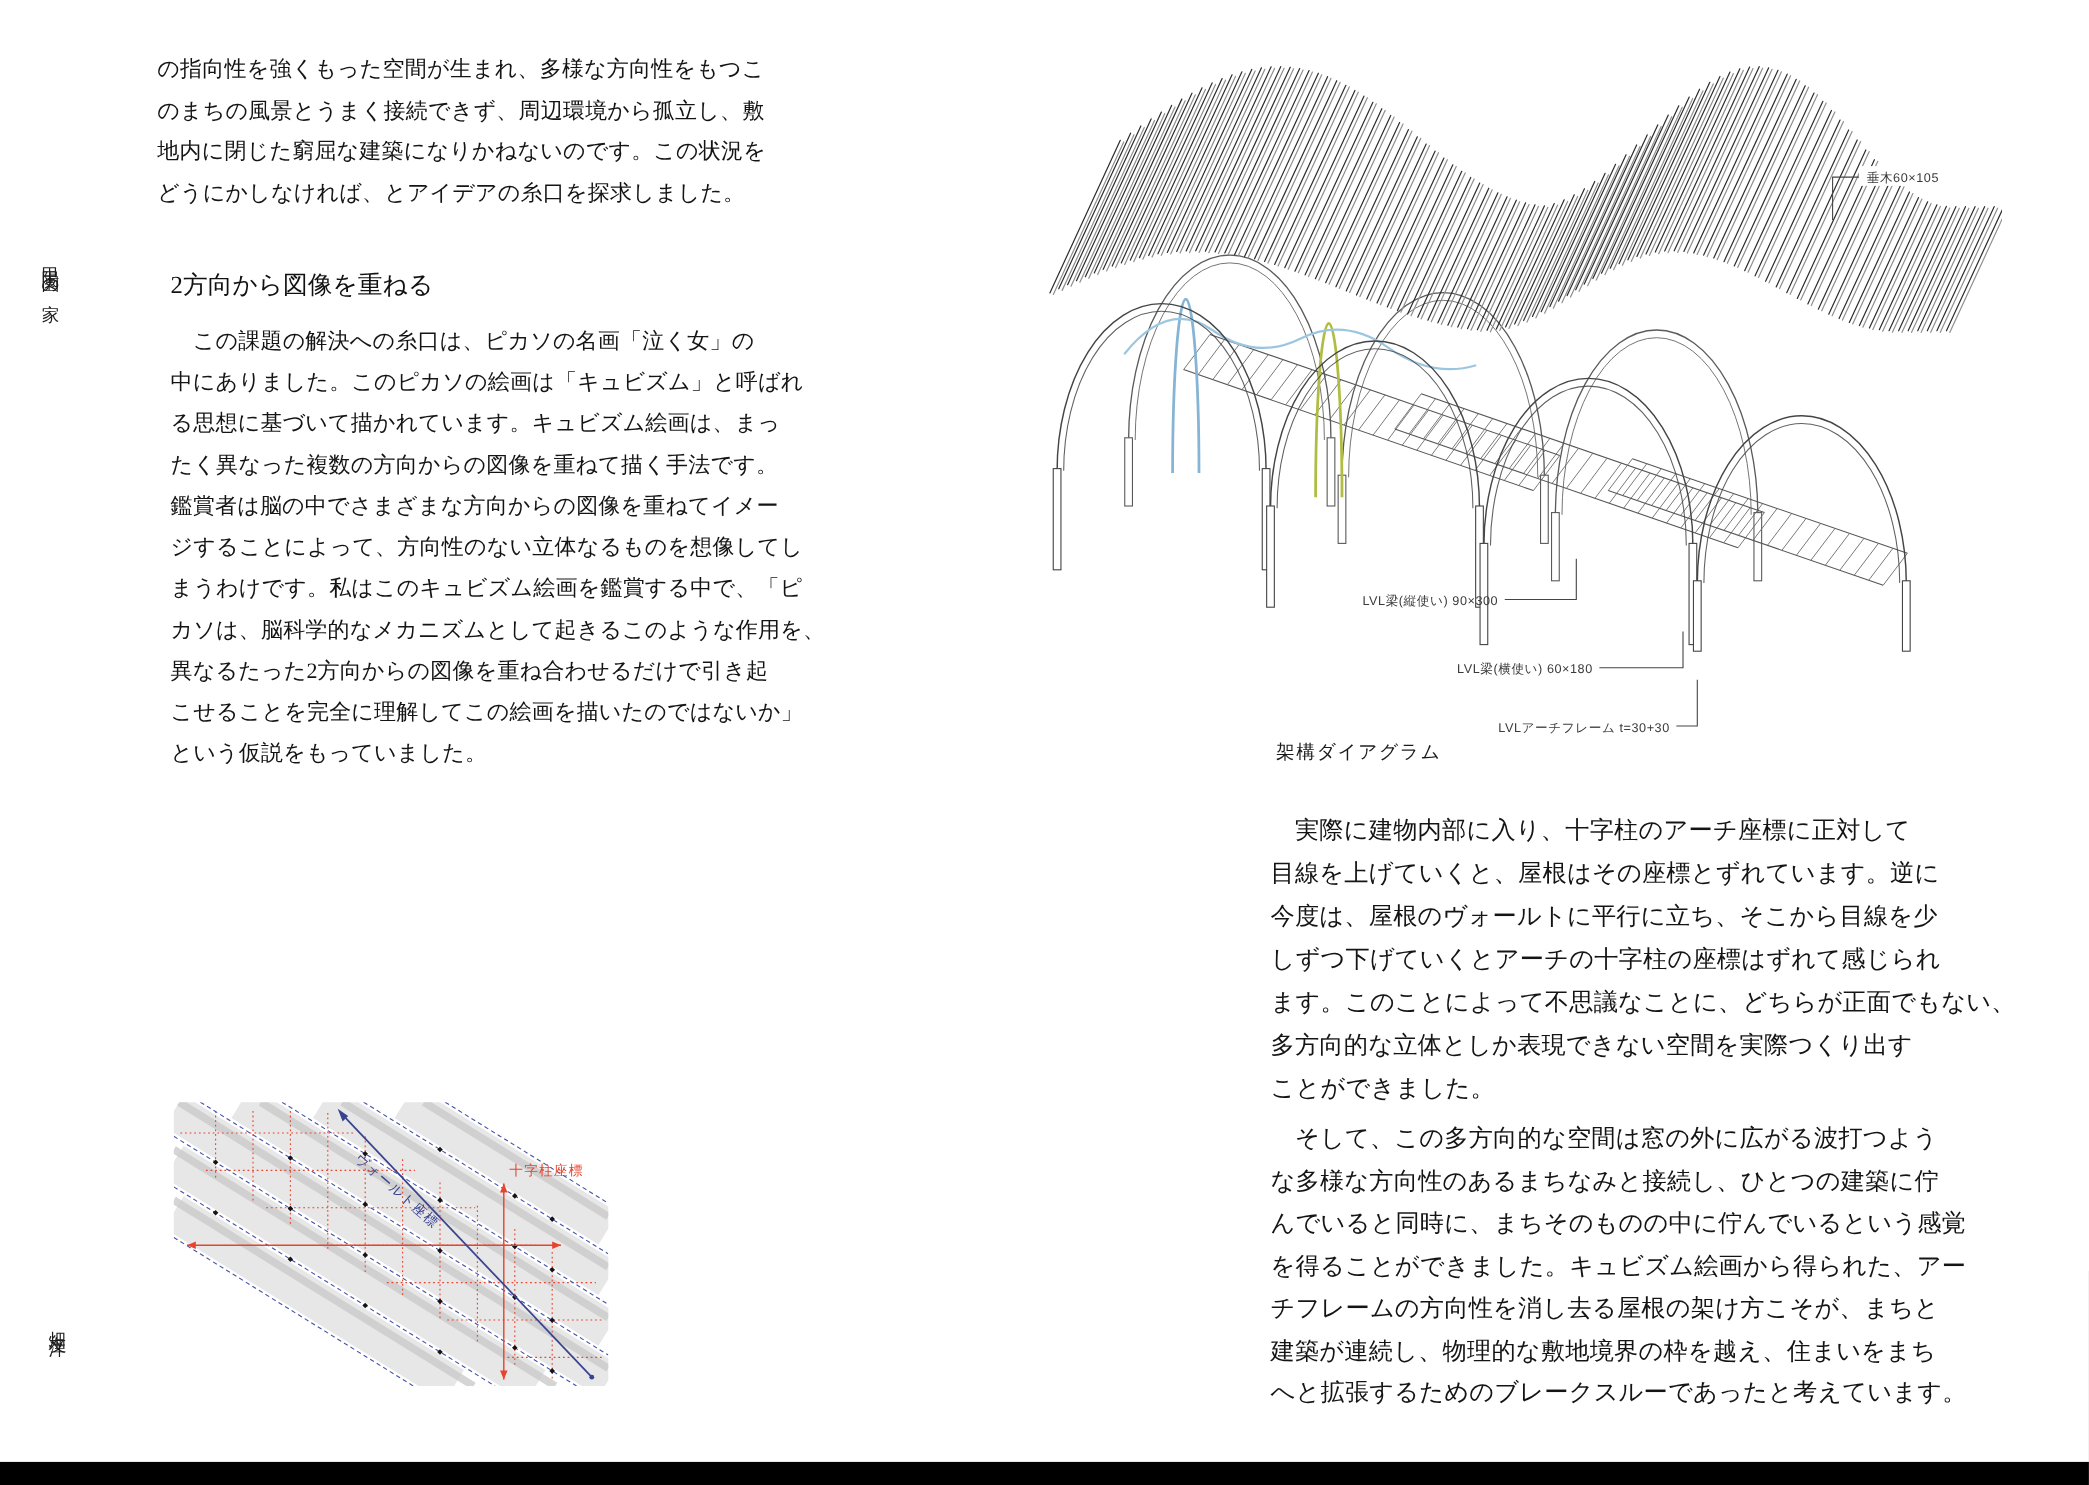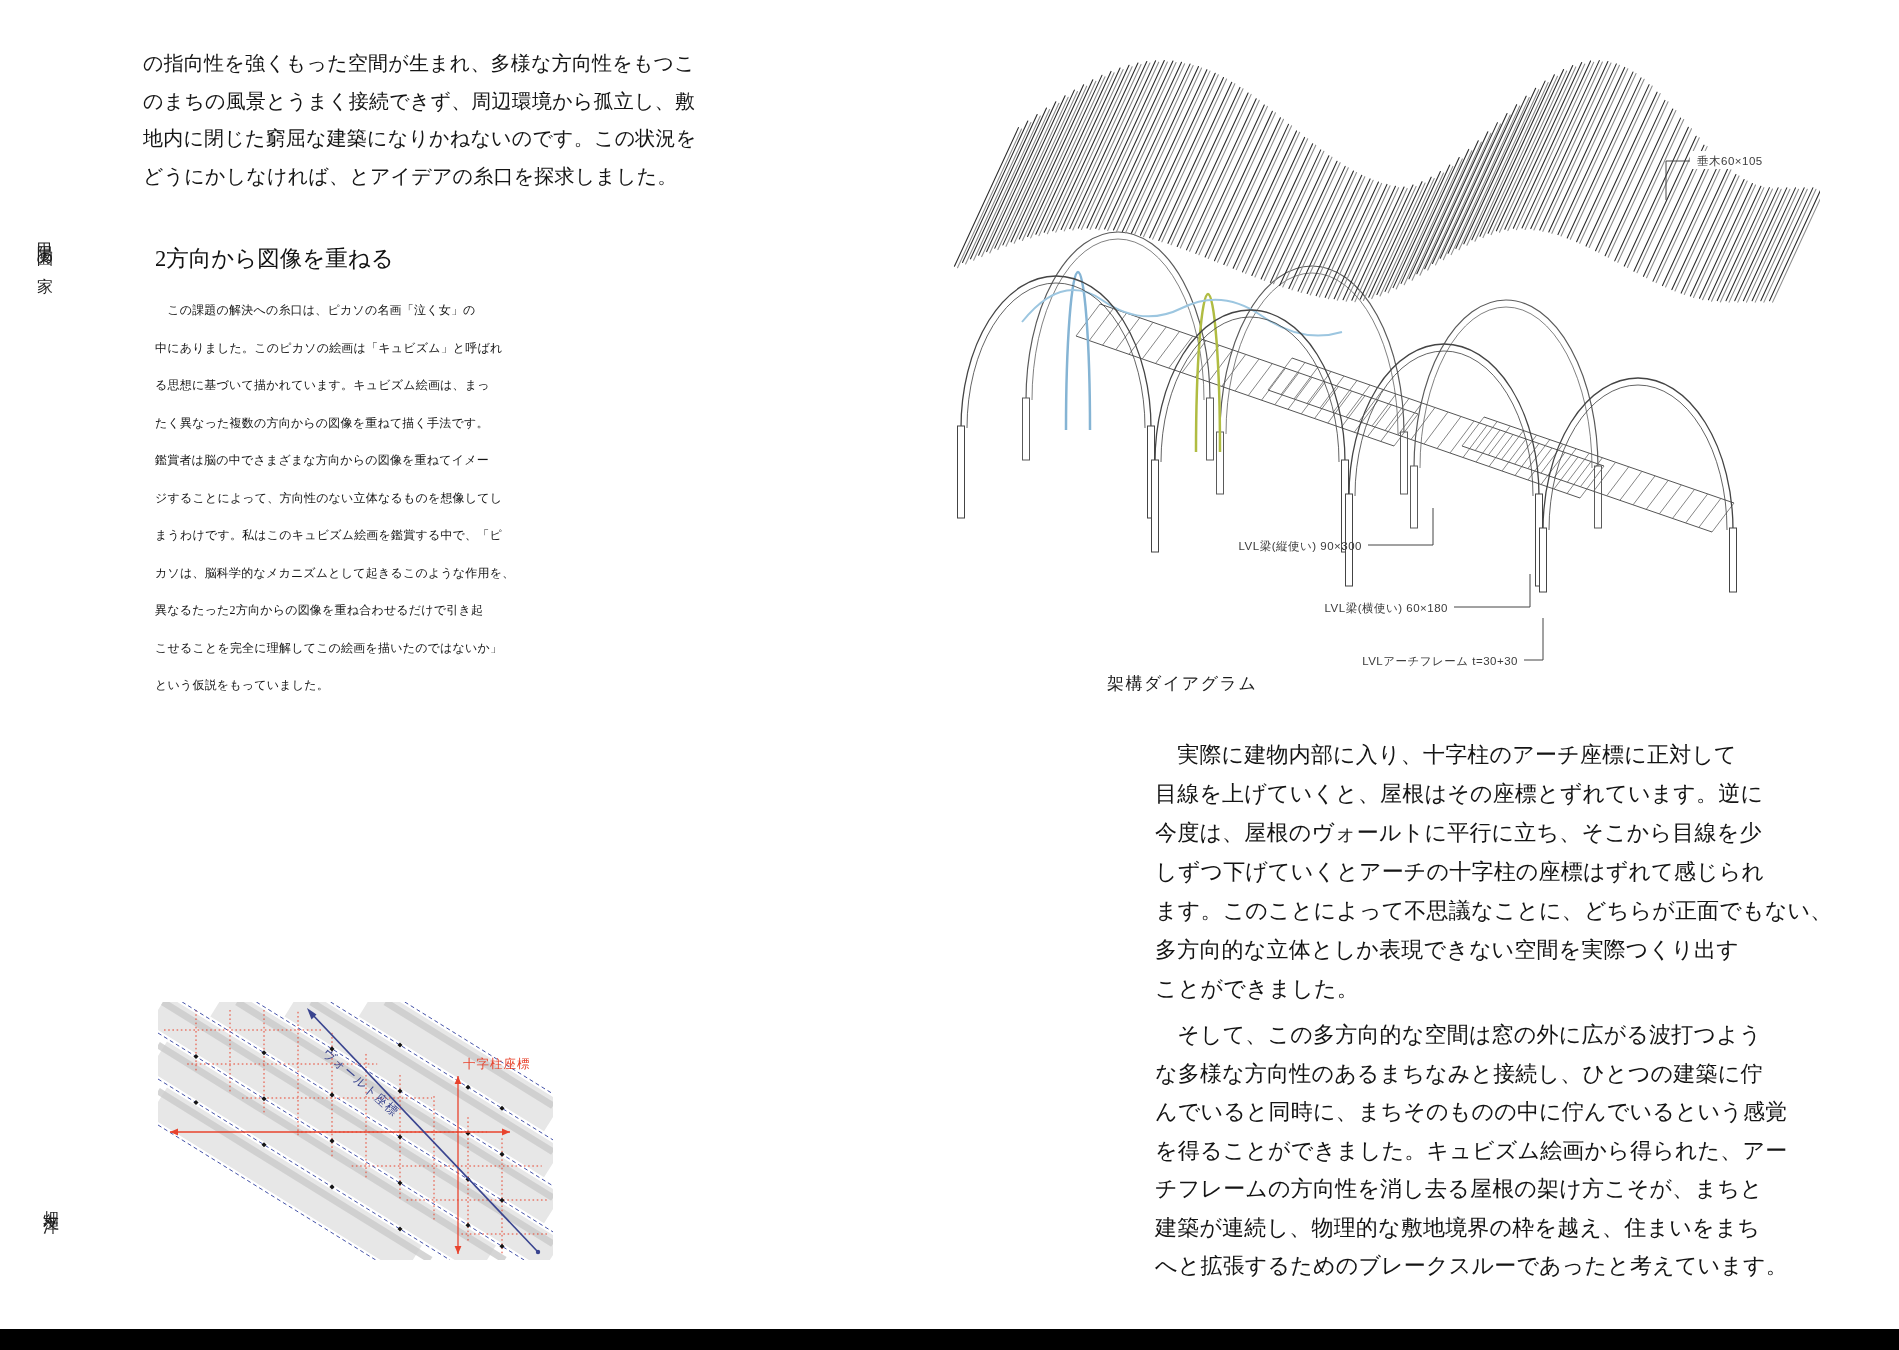--- a/index.html
+++ b/index.html
@@ -29,21 +29,21 @@
 <div class="spread">
 
   <div class="vtext" style="left:34px;top:230px">甲陽園の家</div>
   <div class="vtext" style="left:40px;top:1198px">畑友洋</div>
 
   <div class="jtext" style="left:143px;top:45px;font-size:20px;line-height:37.5px">の指向性を強くもった空間が生まれ、多様な方向性をもつこ
 のまちの風景とうまく接続できず、周辺環境から孤立し、敷
 地内に閉じた窮屈な建築になりかねないのです。この状況を
 どうにかしなければ、とアイデアの糸口を探求しました。</div>
   <div class="heading" style="left:155px;top:243px">2方向から図像を重ねる</div>
-  <div class="jtext" style="left:155px;top:292px;font-size:12px;line-height:37.5px">　この課題の解決への糸口は、ピカソの名画「泣く女」の
+  <div class="jtext" style="left:155px;top:292px;font-size:20px;line-height:37.5px">　この課題の解決への糸口は、ピカソの名画「泣く女」の
 中にありました。このピカソの絵画は「キュビズム」と呼ばれ
 る思想に基づいて描かれています。キュビズム絵画は、まっ
 たく異なった複数の方向からの図像を重ねて描く手法です。
 鑑賞者は脳の中でさまざまな方向からの図像を重ねてイメー
 ジすることによって、方向性のない立体なるものを想像してし
 まうわけです。私はこのキュビズム絵画を鑑賞する中で、「ピ
 カソは、脳科学的なメカニズムとして起きるこのような作用を、
 異なるたった2方向からの図像を重ね合わせるだけで引き起
 こせることを完全に理解してこの絵画を描いたのではないか」
 という仮説をもっていました。</div>
@@ -430,21 +430,21 @@
       <path d="M 1454 607 H 1530 V 574"></path>
       <path d="M 1524 660 H 1543 V 618"></path>
     </g>
     <rect x="1690" y="151" width="108" height="18" fill="#ffffff"></rect>
     <text x="1697" y="165" class="rd-label">垂木60×105</text>
     <text x="1362" y="550" text-anchor="end" class="rd-label">LVL梁(縦使い) 90×300</text>
     <text x="1448" y="612" text-anchor="end" class="rd-label">LVL梁(横使い) 60×180</text>
     <text x="1518" y="665" text-anchor="end" class="rd-label">LVLアーチフレーム t=30+30</text>
   </svg>
 
-  <div class="dcap2" style="left:1107px;top:672px">架構ダイアグラム</div>
+  <div class="dcap2" style="left:1160px;top:672px">架構ダイアグラム</div>
 
   <div class="jtext" style="left:1155px;top:1016px;font-size:22px;line-height:38.5px">　そして、この多方向的な空間は窓の外に広がる波打つよう
 な多様な方向性のあるまちなみと接続し、ひとつの建築に佇
 んでいると同時に、まちそのものの中に佇んでいるという感覚
 を得ることができました。キュビズム絵画から得られた、アー
 チフレームの方向性を消し去る屋根の架け方こそが、まちと
 建築が連続し、物理的な敷地境界の枠を越え、住まいをまち
 へと拡張するためのブレークスルーであったと考えています。</div>
   <div class="jtext" style="left:1155px;top:735px;font-size:22px;line-height:39px">　実際に建物内部に入り、十字柱のアーチ座標に正対して
 目線を上げていくと、屋根はその座標とずれています。逆に

